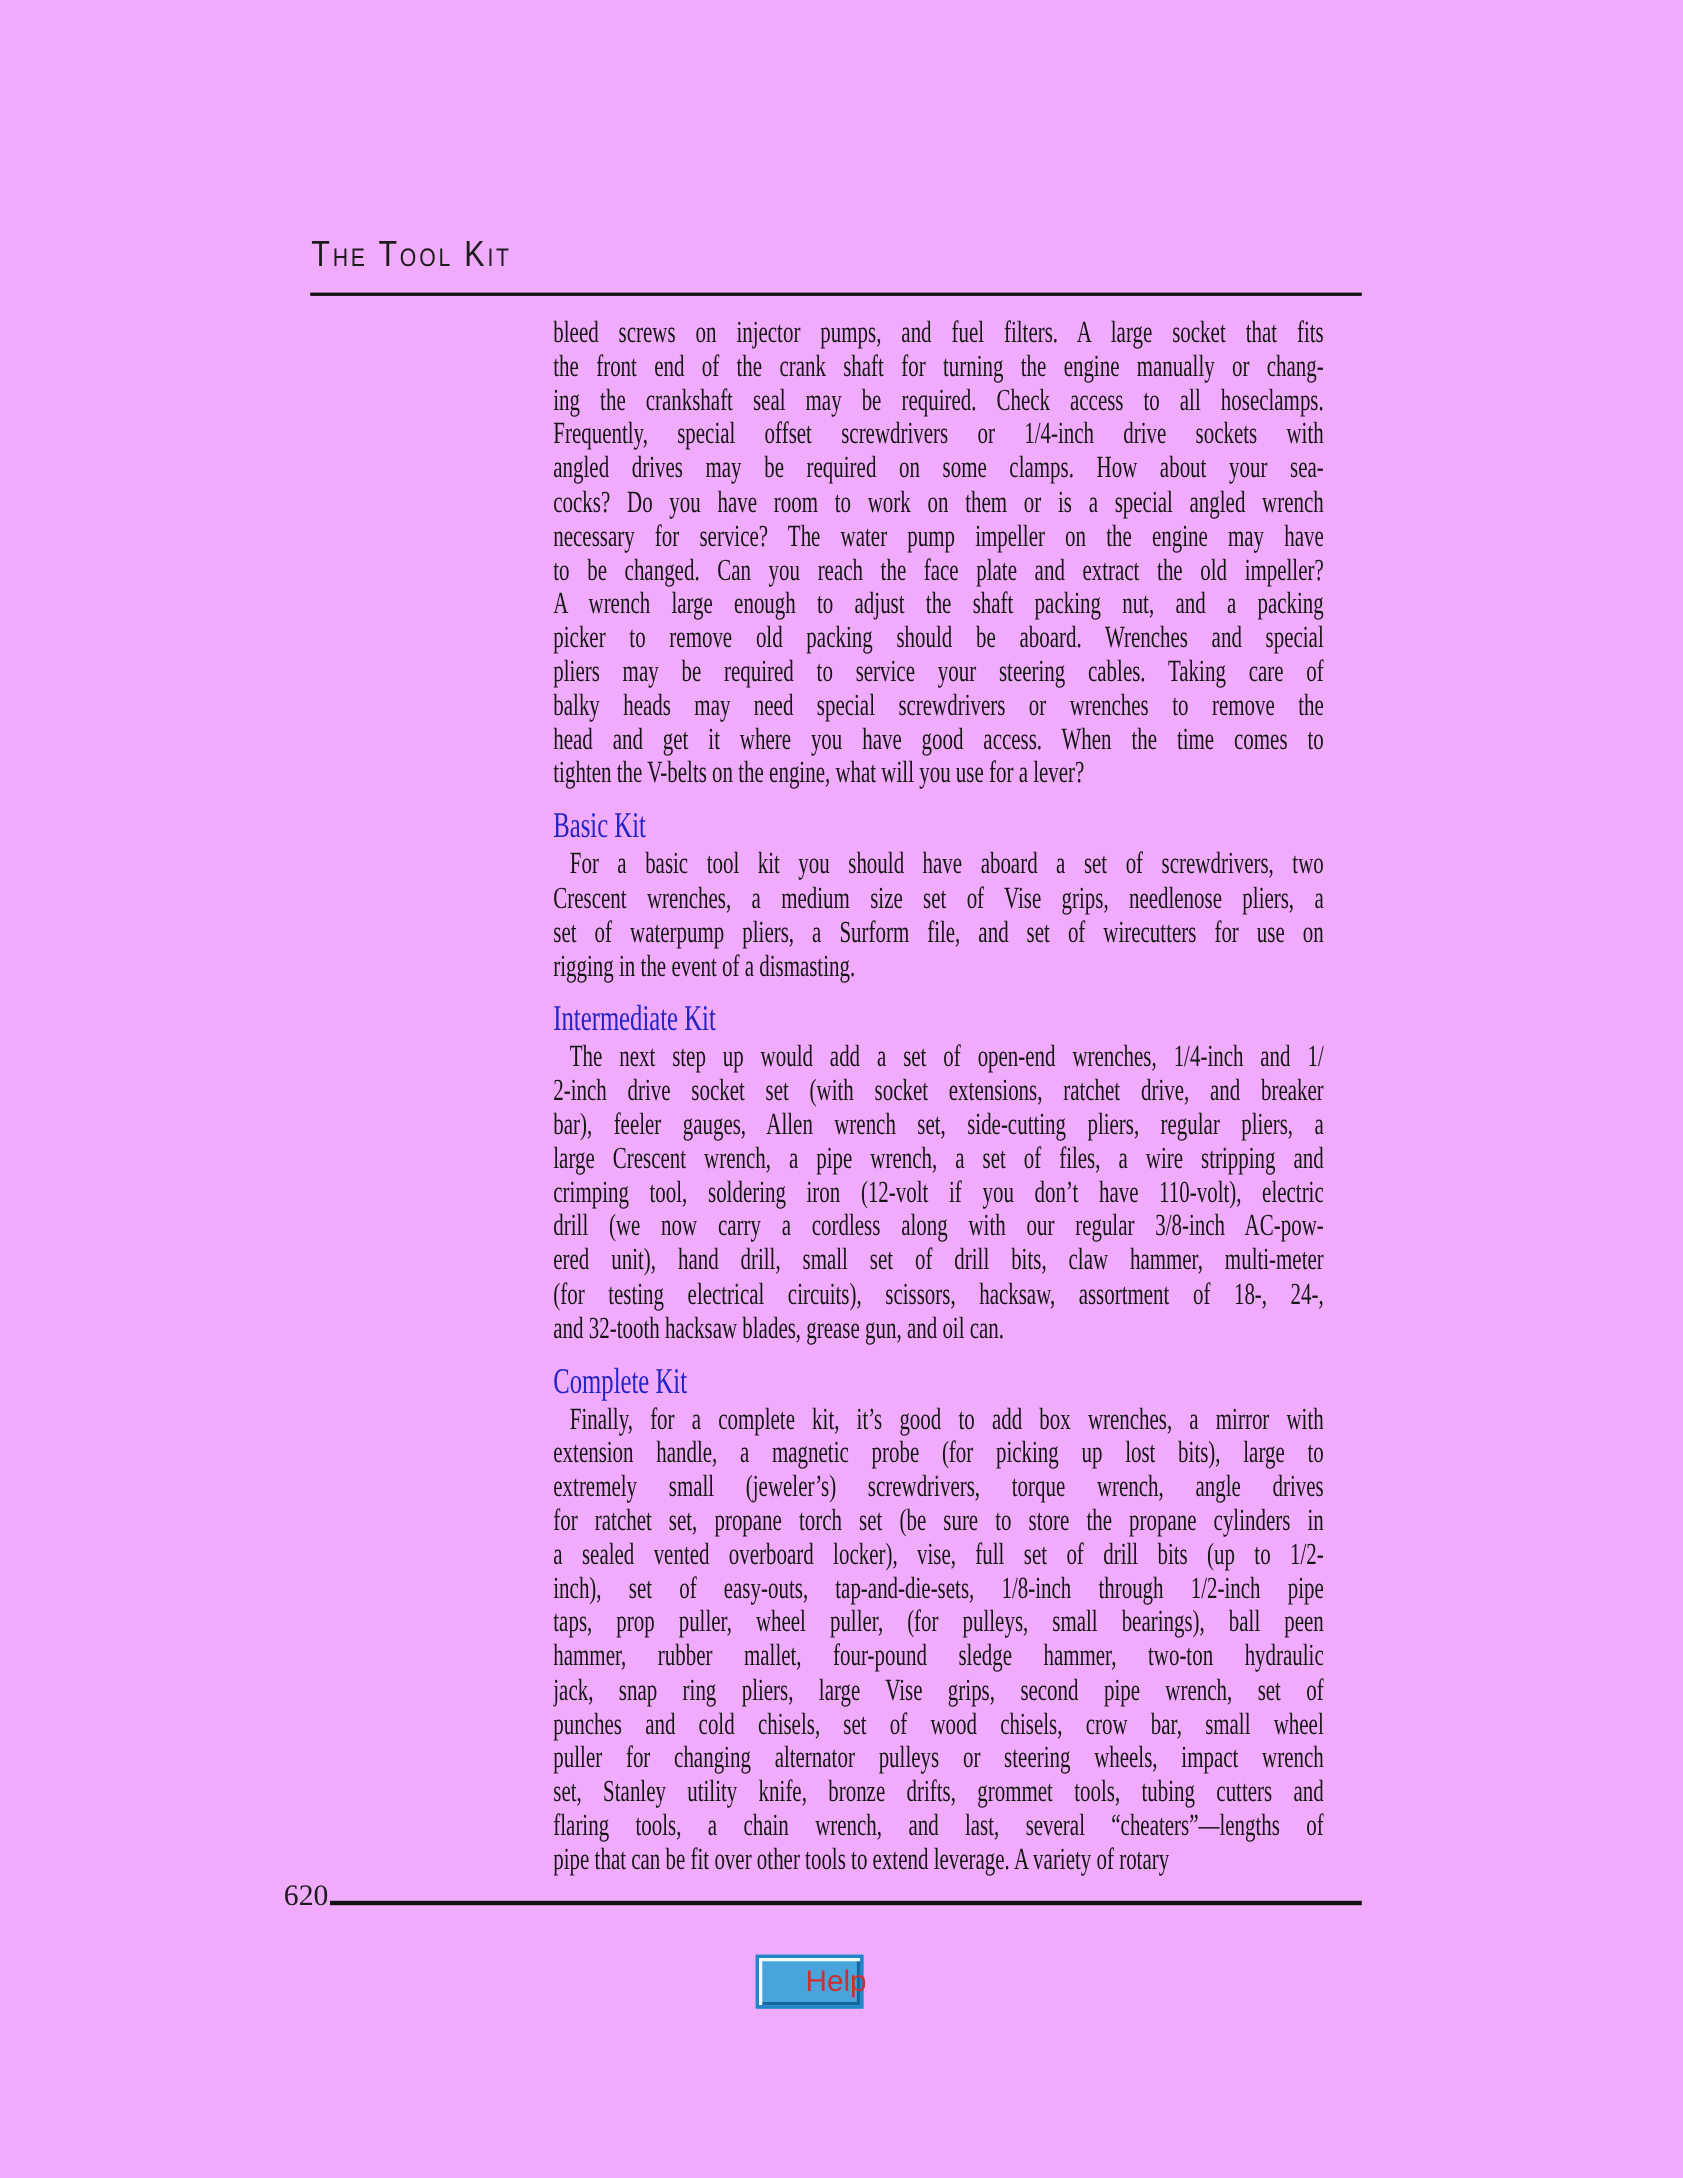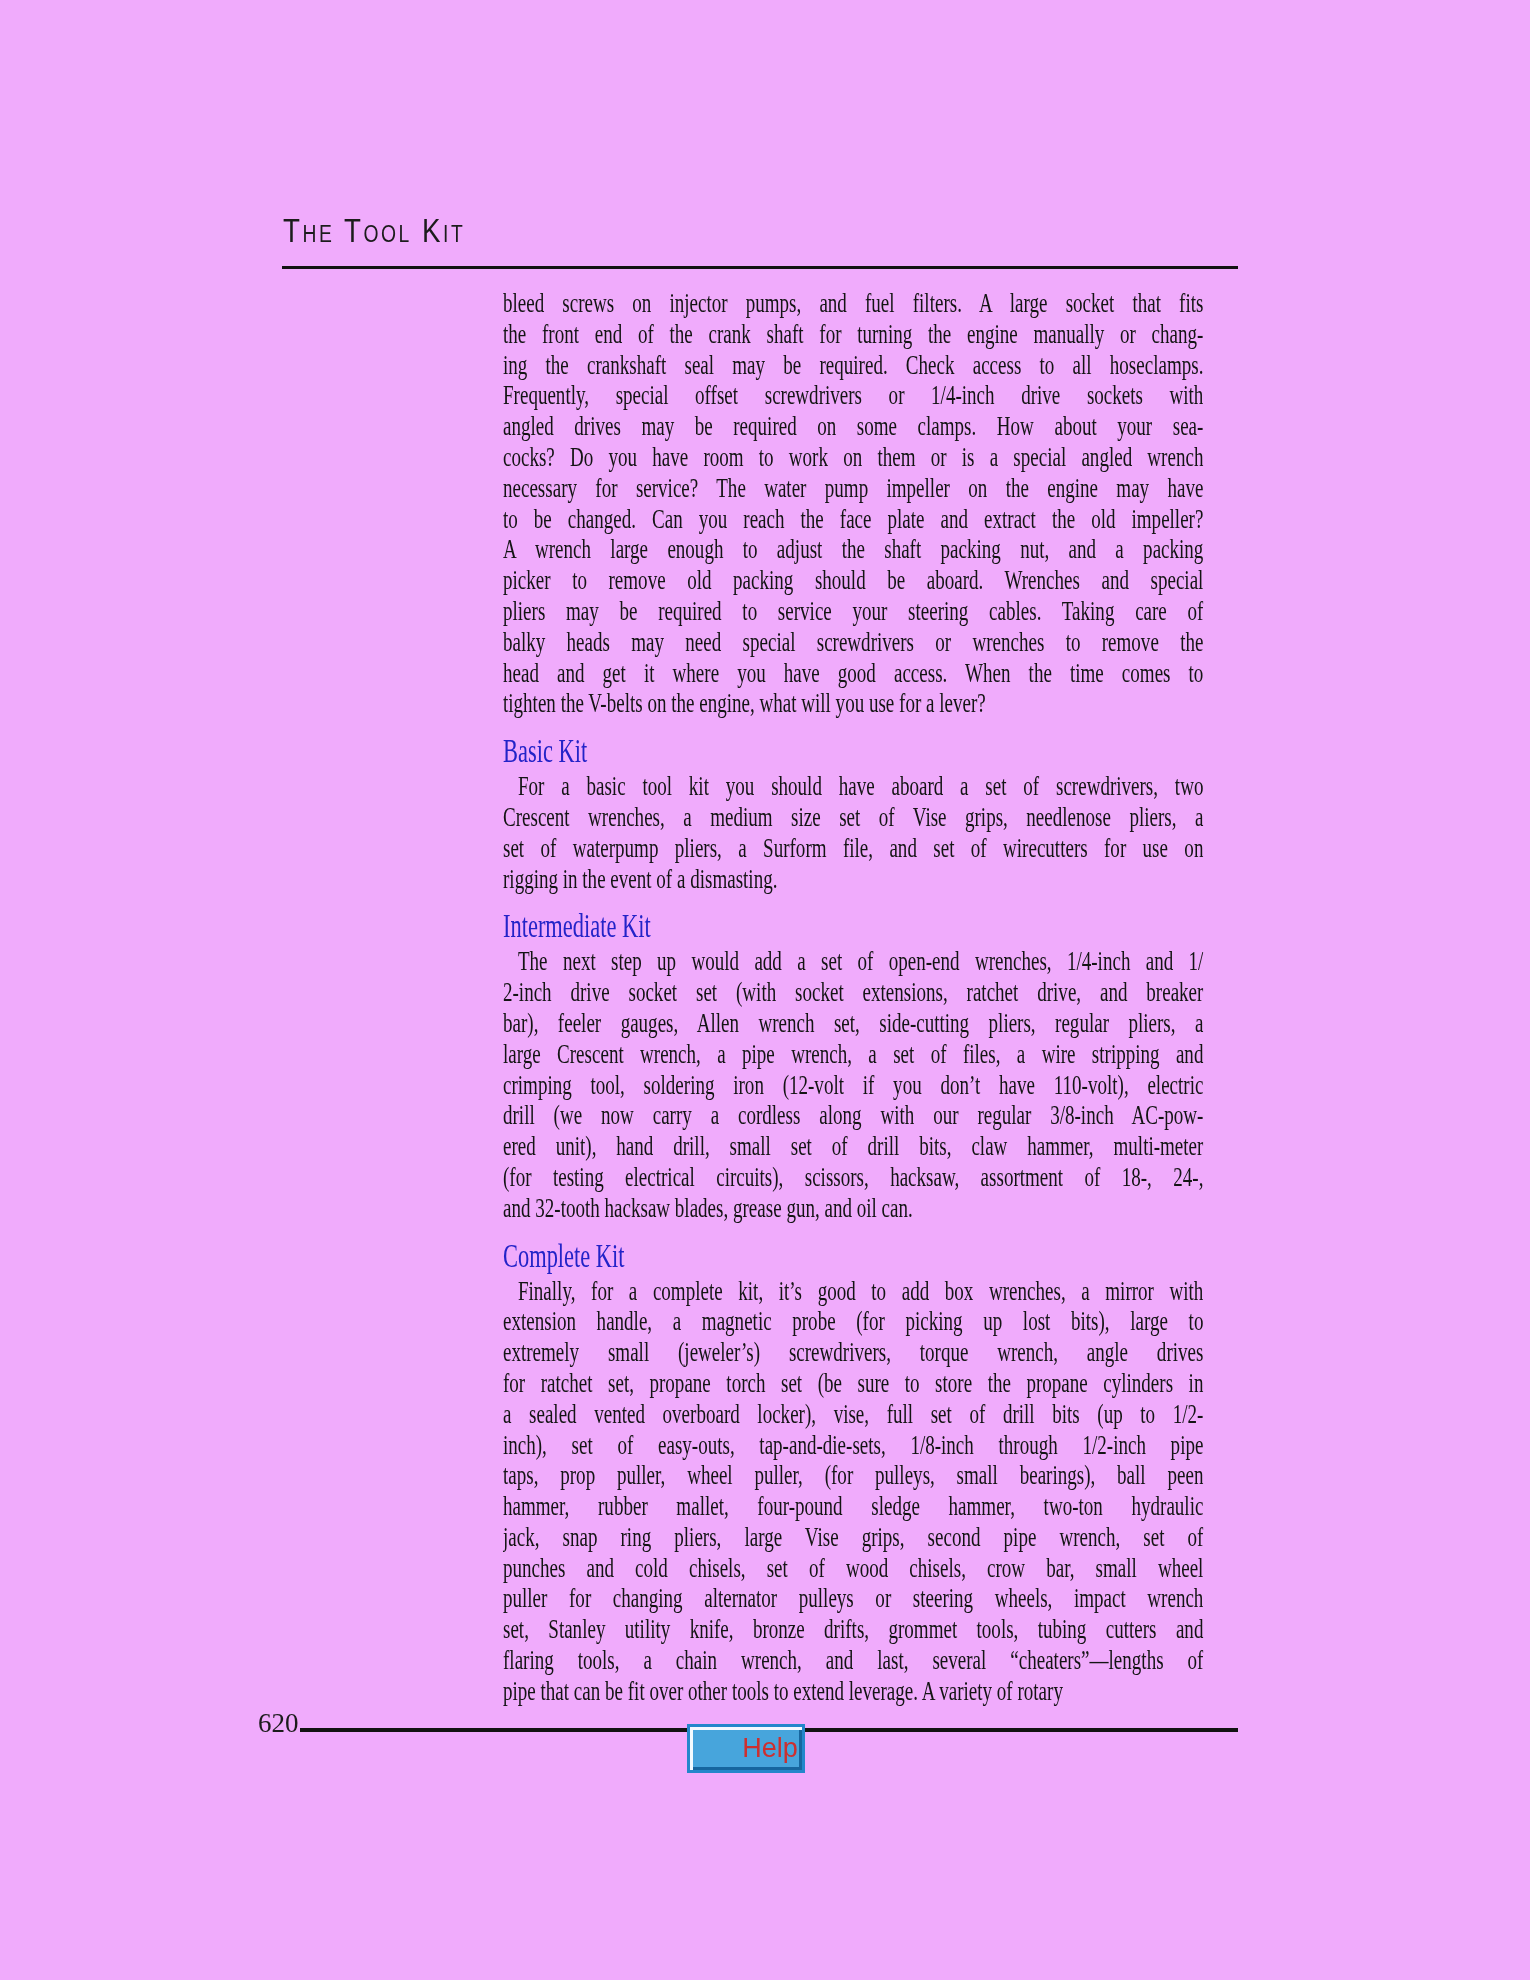--- a/index.html
+++ b/index.html
@@ -25,21 +25,21 @@
   .para-indent .jline:first-child{text-indent:22px;}
 
   .section-heading{font-size:33px;line-height:36px;color:#2323c8;
                    margin:14px 0 2px 0;font-weight:400;}
 
   
   .page-number{position:absolute;left:258px;top:1708px;font-size:27px;color:#1c1c1c;}
   .bottom-rule{position:absolute;left:300px;top:1728px;width:938px;height:4px;background:#121212;}
 
   
-  .help-btn{position:absolute;left:687px;top:1724px;width:118px;height:49px;
+  .help-btn{position:absolute;left:687px;top:1777px;width:98px;height:49px;
             box-sizing:border-box;background:#47a5dc;border:3px solid #2386cb;
             box-shadow:inset 3px 3px 0 #f2faff, inset -3px -3px 0 #16669f;
             color:#cd2f2f;font-family:"Liberation Sans", sans-serif;font-size:27px;
             display:flex;align-items:center;justify-content:center;cursor:pointer;
             user-select:none;padding-left:48px;}
 </style>
 </head>
 <body>
 
 <div id="page">

